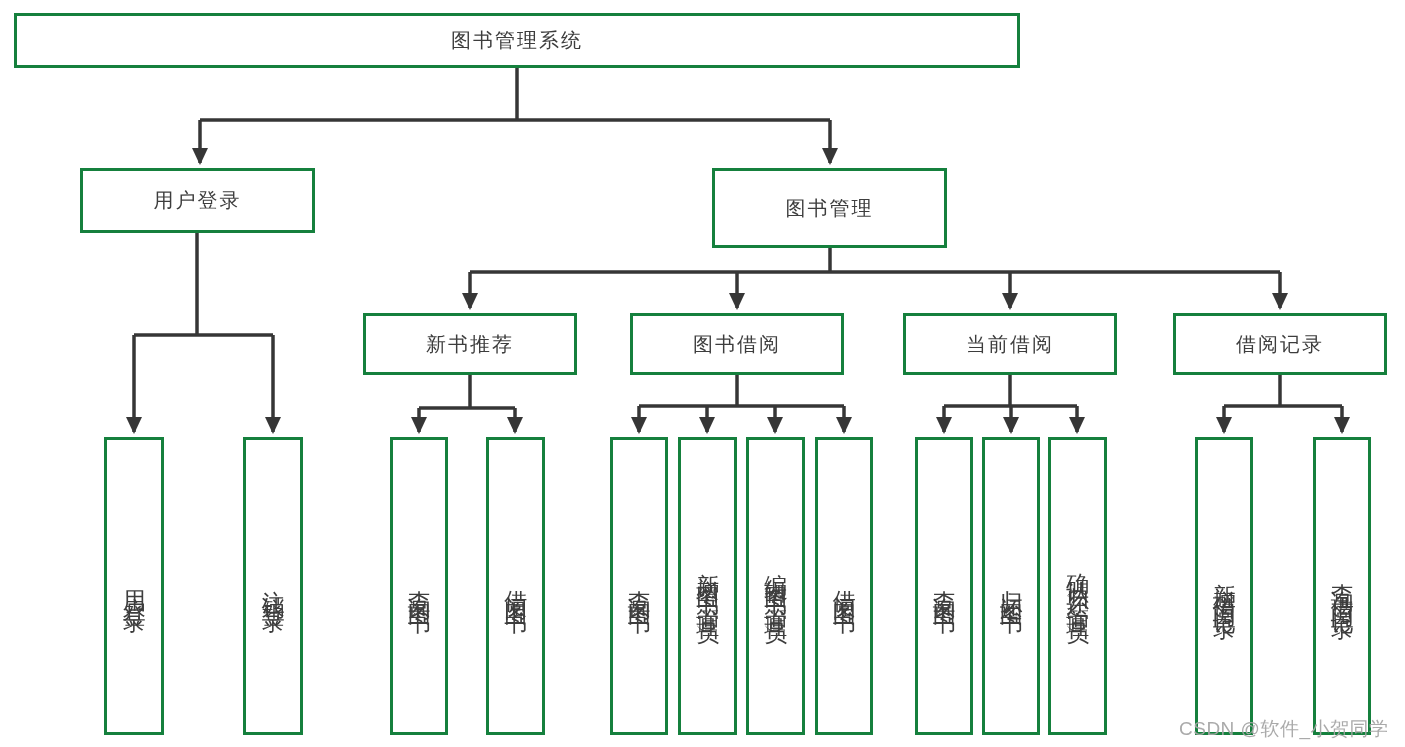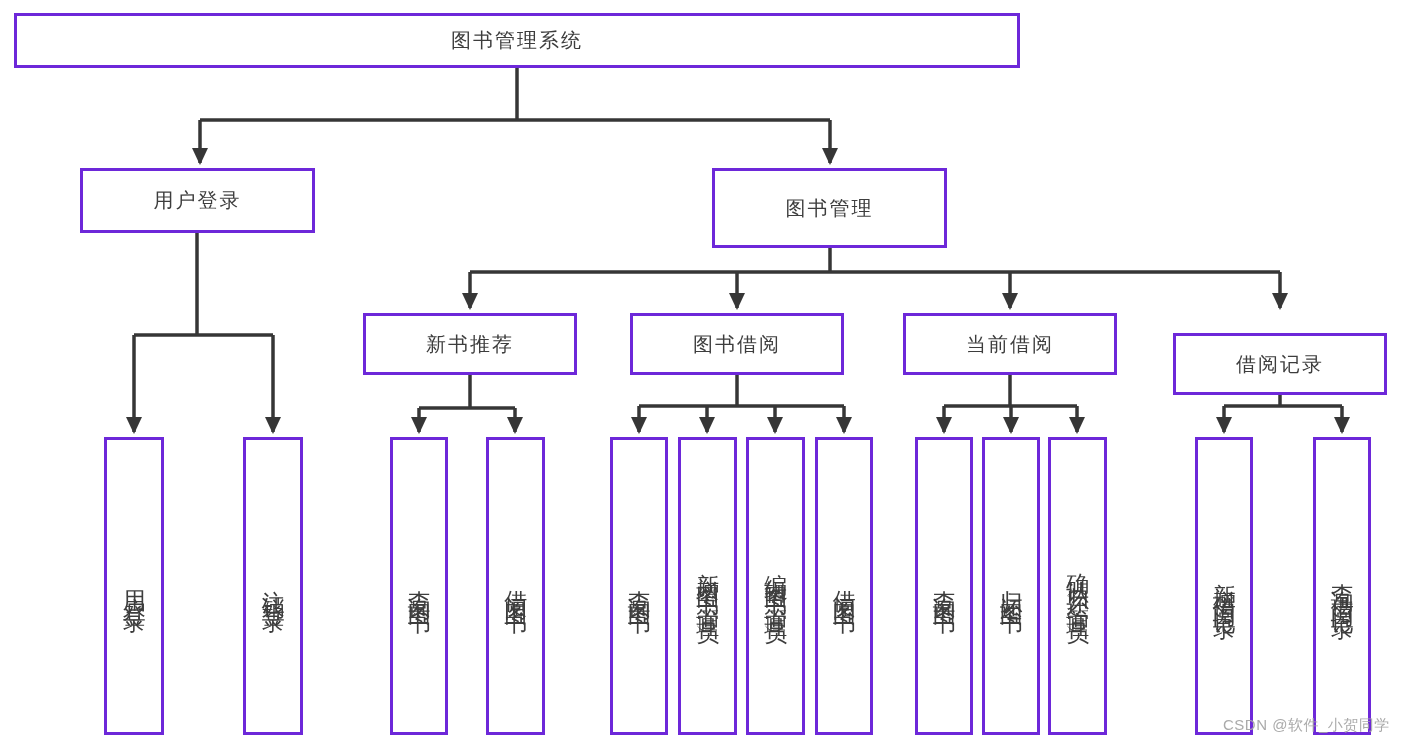--- a/index.html
+++ b/index.html
@@ -18,21 +18,21 @@
   .connectors {
     position: absolute;
     left: 0; top: 0;
     width: 1405px;
     height: 747px;
     z-index: 1;
   }
   .box {
     position: absolute;
     background: #ffffff;
-    border: 3px solid #6d28d9;
+    border: 3px solid #15803d;
     box-sizing: border-box;
     display: flex;
     align-items: center;
     justify-content: center;
     color: #3d3d3d;
     z-index: 2;
   }
   .h-label {
     font-size: 20px;
     letter-spacing: 2px;
@@ -46,40 +46,40 @@
     line-height: 1.1;
     white-space: nowrap;
   }
   
   .b-root    { left: 14px;   top: 13px;  width: 1006px; height: 55px; }
   .b-user    { left: 80px;   top: 168px; width: 235px;  height: 65px; }
   .b-mgmt    { left: 712px;  top: 168px; width: 235px;  height: 80px; }
   .b-new     { left: 363px;  top: 313px; width: 214px;  height: 62px; }
   .b-borrow  { left: 630px;  top: 313px; width: 214px;  height: 62px; }
   .b-current { left: 903px;  top: 313px; width: 214px;  height: 62px; justify-content: center; }
-  .b-records { left: 1173px; top: 313px; width: 214px;  height: 62px; margin-top: 20px; }
+  .b-records { left: 1173px; top: 313px; width: 214px;  height: 62px; }
   .leaf      { top: 437px; height: 298px; }
   .l-user-1  { left: 104px;  width: 60px; }
   .l-user-2  { left: 243px;  width: 60px; }
   .l-new-1   { left: 390px;  width: 58px; }
   .l-new-2   { left: 486px;  width: 59px; }
   .l-bor-1   { left: 610px;  width: 58px; }
   .l-bor-2   { left: 678px;  width: 59px; }
   .l-bor-3   { left: 746px;  width: 59px; }
   .l-bor-4   { left: 815px;  width: 58px; }
   .l-cur-1   { left: 915px;  width: 58px; }
   .l-cur-2   { left: 982px;  width: 58px; }
   .l-cur-3   { left: 1048px; width: 59px; }
   .l-rec-1   { left: 1195px; width: 58px; }
   .l-rec-2   { left: 1313px; width: 58px; }
   .watermark {
     position: absolute;
-    left: 1223px;
+    left: 1179px;
     top: 716px;
-    font-size: 15px;
+    font-size: 19px;
     letter-spacing: 0.5px;
     color: rgba(165,165,165,0.95);
     z-index: 3;
     white-space: nowrap;
   }
 </style>
 </head>
 <body>
 
 <div class="canvas">

